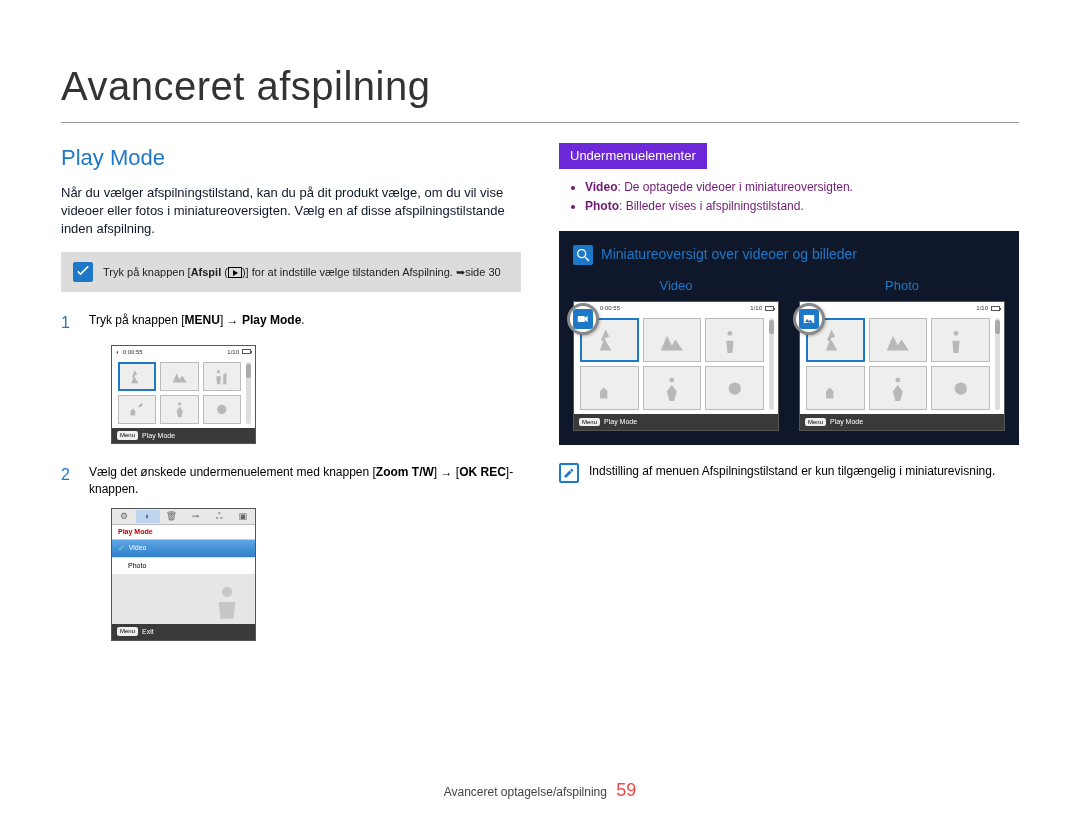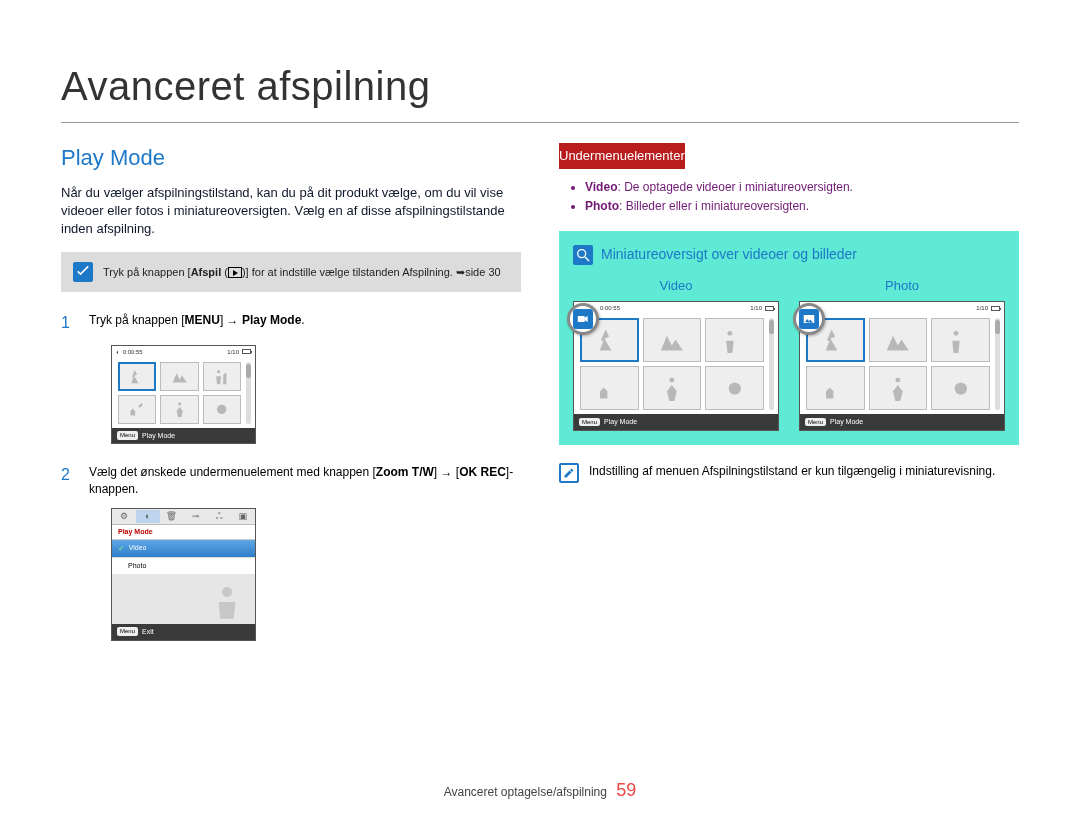--- a/index.html
+++ b/index.html
@@ -181,31 +181,31 @@
   .menu-body-bg {
     height: 50px;
     background:#e6e6e6;
     position:relative;
   }
   .menu-body-bg svg { position:absolute; right:8px; bottom:2px; width:40px; height:40px; fill:#c7c7c7; }
 
   
   .submenu-header {
     display:inline-block;
-    background:#b91c1c;
+    background:#6d28d9;
     color:#fff;
-    padding:4px 0;
+    padding:4px 11px;
     font-size:13px;
     margin-bottom:10px;
   }
   .bullet-list { list-style: disc; padding-left: 26px; font-size:12px; color:#701a75; margin-bottom:16px; }
   .bullet-list li { margin-bottom:2px; }
 
   .callout-lightgrey {
-    background:#5eead4;
+    background:#0f172a;
     padding:14px;
     margin-bottom:18px;
   }
   .mini-header {
     color:#1e78c8;
     font-size:14px;
     margin-bottom:12px;
     display:flex;
     align-items:center;
     gap:8px;
@@ -393,21 +393,21 @@
             <span class="menu-pill">Menu</span>
             <span>Exit</span>
           </div>
       </div>
     </div>
 
     <div class="col">
       <div class="submenu-header">Undermenuelementer</div>
       <ul class="bullet-list">
         <li><b>Video</b><span>: De optagede videoer i miniatureoversigten.</span></li>
-        <li><b>Photo</b><span>: Billeder eller i miniatureoversigten.</span></li>
+        <li><b>Photo</b><span>: Billeder vises i afspilningstilstand.</span></li>
       </ul>
 
       <div class="callout-lightgrey">
         <div class="mini-header">
           <span class="callout-icon zoom">
             <svg viewBox="0 0 24 24" fill="#fff">
                 <circle cx="10" cy="10" r="6" stroke="#fff" stroke-width="2" fill="none"></circle>
                 <line x1="15" y1="15" x2="21" y2="21" stroke="#fff" stroke-width="2"></line>
               </svg>
           </span>

